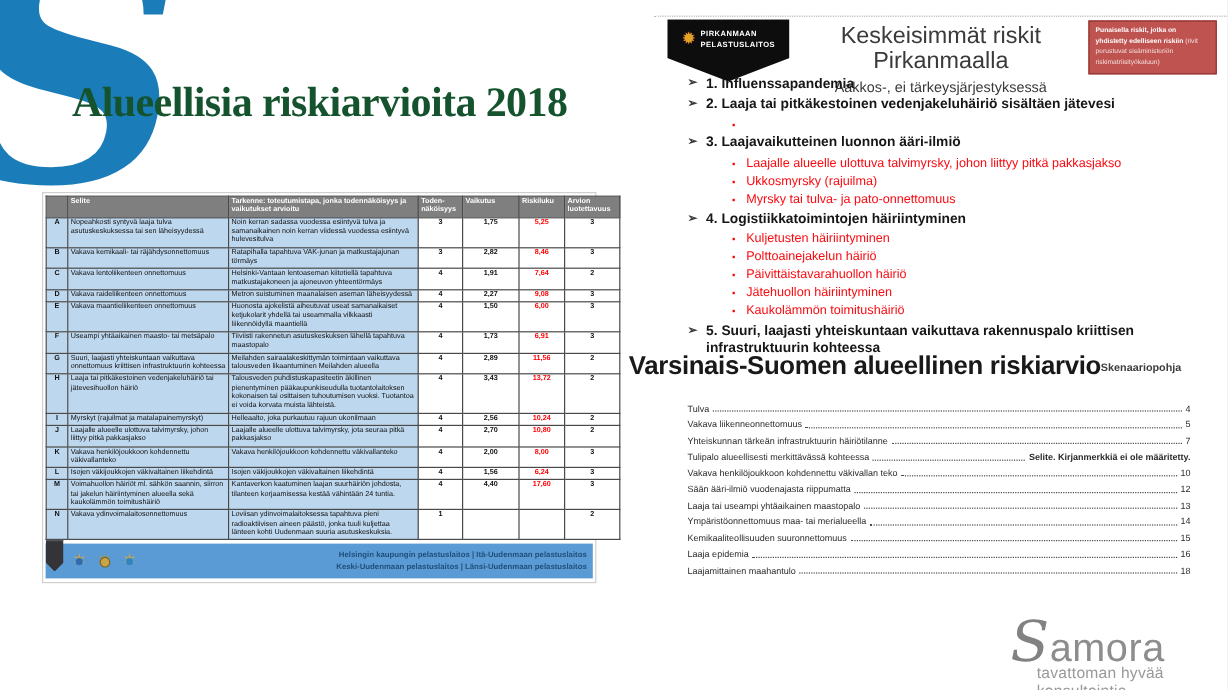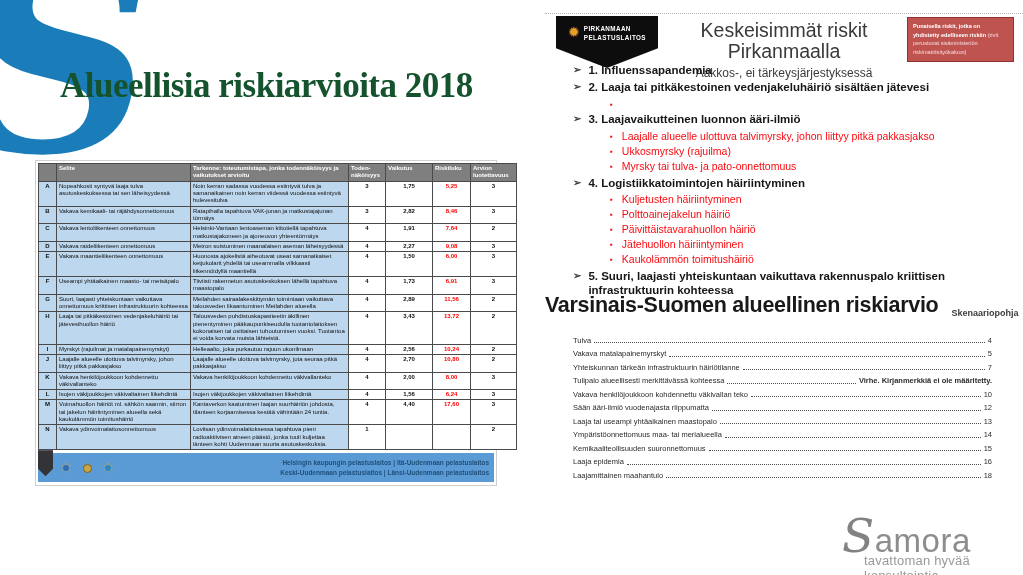--- a/index.html
+++ b/index.html
@@ -54,21 +54,21 @@
   .nb{font-weight:bold;color:#ffffff;}
   .nr{color:#f2dcdb;}
 
   .risks{position:absolute;left:573px;top:60px;width:444px;}
   .risk{display:flex;}
   .risk.l1{gap:7px;font-weight:bold;font-size:11.5px;color:#161616;margin:3px 0;line-height:1.25;}
   .risk.l1 .bullet{font-size:10px;color:#3a3a3a;margin-top:1px;}
   .risk.l2{gap:9px;font-size:10.5px;color:#fa0a10;margin:2.5px 0 2.5px 37px;line-height:1.2;}
   .risk.l2 .bullet{font-size:8px;margin-top:2px;}
 
-  .vs-head{position:absolute;left:545px;top:293px;display:flex;align-items:flex-end;gap:13px;}
+  .vs-head{position:absolute;left:524px;top:293px;display:flex;align-items:center;}
   .vs-title{font-size:21.5px;font-weight:bold;color:#191919;letter-spacing:-0.3px;}
   .vs-tag{font-size:9px;font-weight:bold;color:#3d3d3d;}
 
   .toc{position:absolute;left:573px;top:331px;width:419px;}
   .tocrow{height:13.5px;display:flex;align-items:flex-end;font-size:7.5px;color:#2b2b2b;}
   .toclabel{white-space:nowrap;}
   .leader{flex:1;border-bottom:1px dotted #4a4a4a;margin:0 3px 1.5px 3px;}
   .tocpage{white-space:nowrap;}
   .tocpage.err{font-weight:bold;}
 
@@ -321,33 +321,33 @@
     <span class="vs-tag">Skenaariopohja</span>
   </div>
 
   <div class="toc">
     <div class="tocrow">
         <span class="toclabel">Tulva</span>
         <span class="leader"></span>
         <span class="tocpage">4</span>
       </div>
     <div class="tocrow">
-        <span class="toclabel">Vakava matalapainemyrskyt</span>
+        <span class="toclabel">Vakava liikenneonnettomuus</span>
         <span class="leader"></span>
         <span class="tocpage">5</span>
       </div>
     <div class="tocrow">
         <span class="toclabel">Yhteiskunnan tärkeän infrastruktuurin häiriötilanne</span>
         <span class="leader"></span>
         <span class="tocpage">7</span>
       </div>
     <div class="tocrow">
         <span class="toclabel">Tulipalo alueellisesti merkittävässä kohteessa</span>
         <span class="leader"></span>
-        <span class="tocpage err">Virhe. Kirjanmerkkiä ei ole määritetty.</span>
+        <span class="tocpage err">Selite. Kirjanmerkkiä ei ole määritetty.</span>
       </div>
     <div class="tocrow">
         <span class="toclabel">Vakava henkilöjoukkoon kohdennettu väkivallan teko</span>
         <span class="leader"></span>
         <span class="tocpage">10</span>
       </div>
     <div class="tocrow">
         <span class="toclabel">Sään ääri-ilmiö vuodenajasta riippumatta</span>
         <span class="leader"></span>
         <span class="tocpage">12</span>

